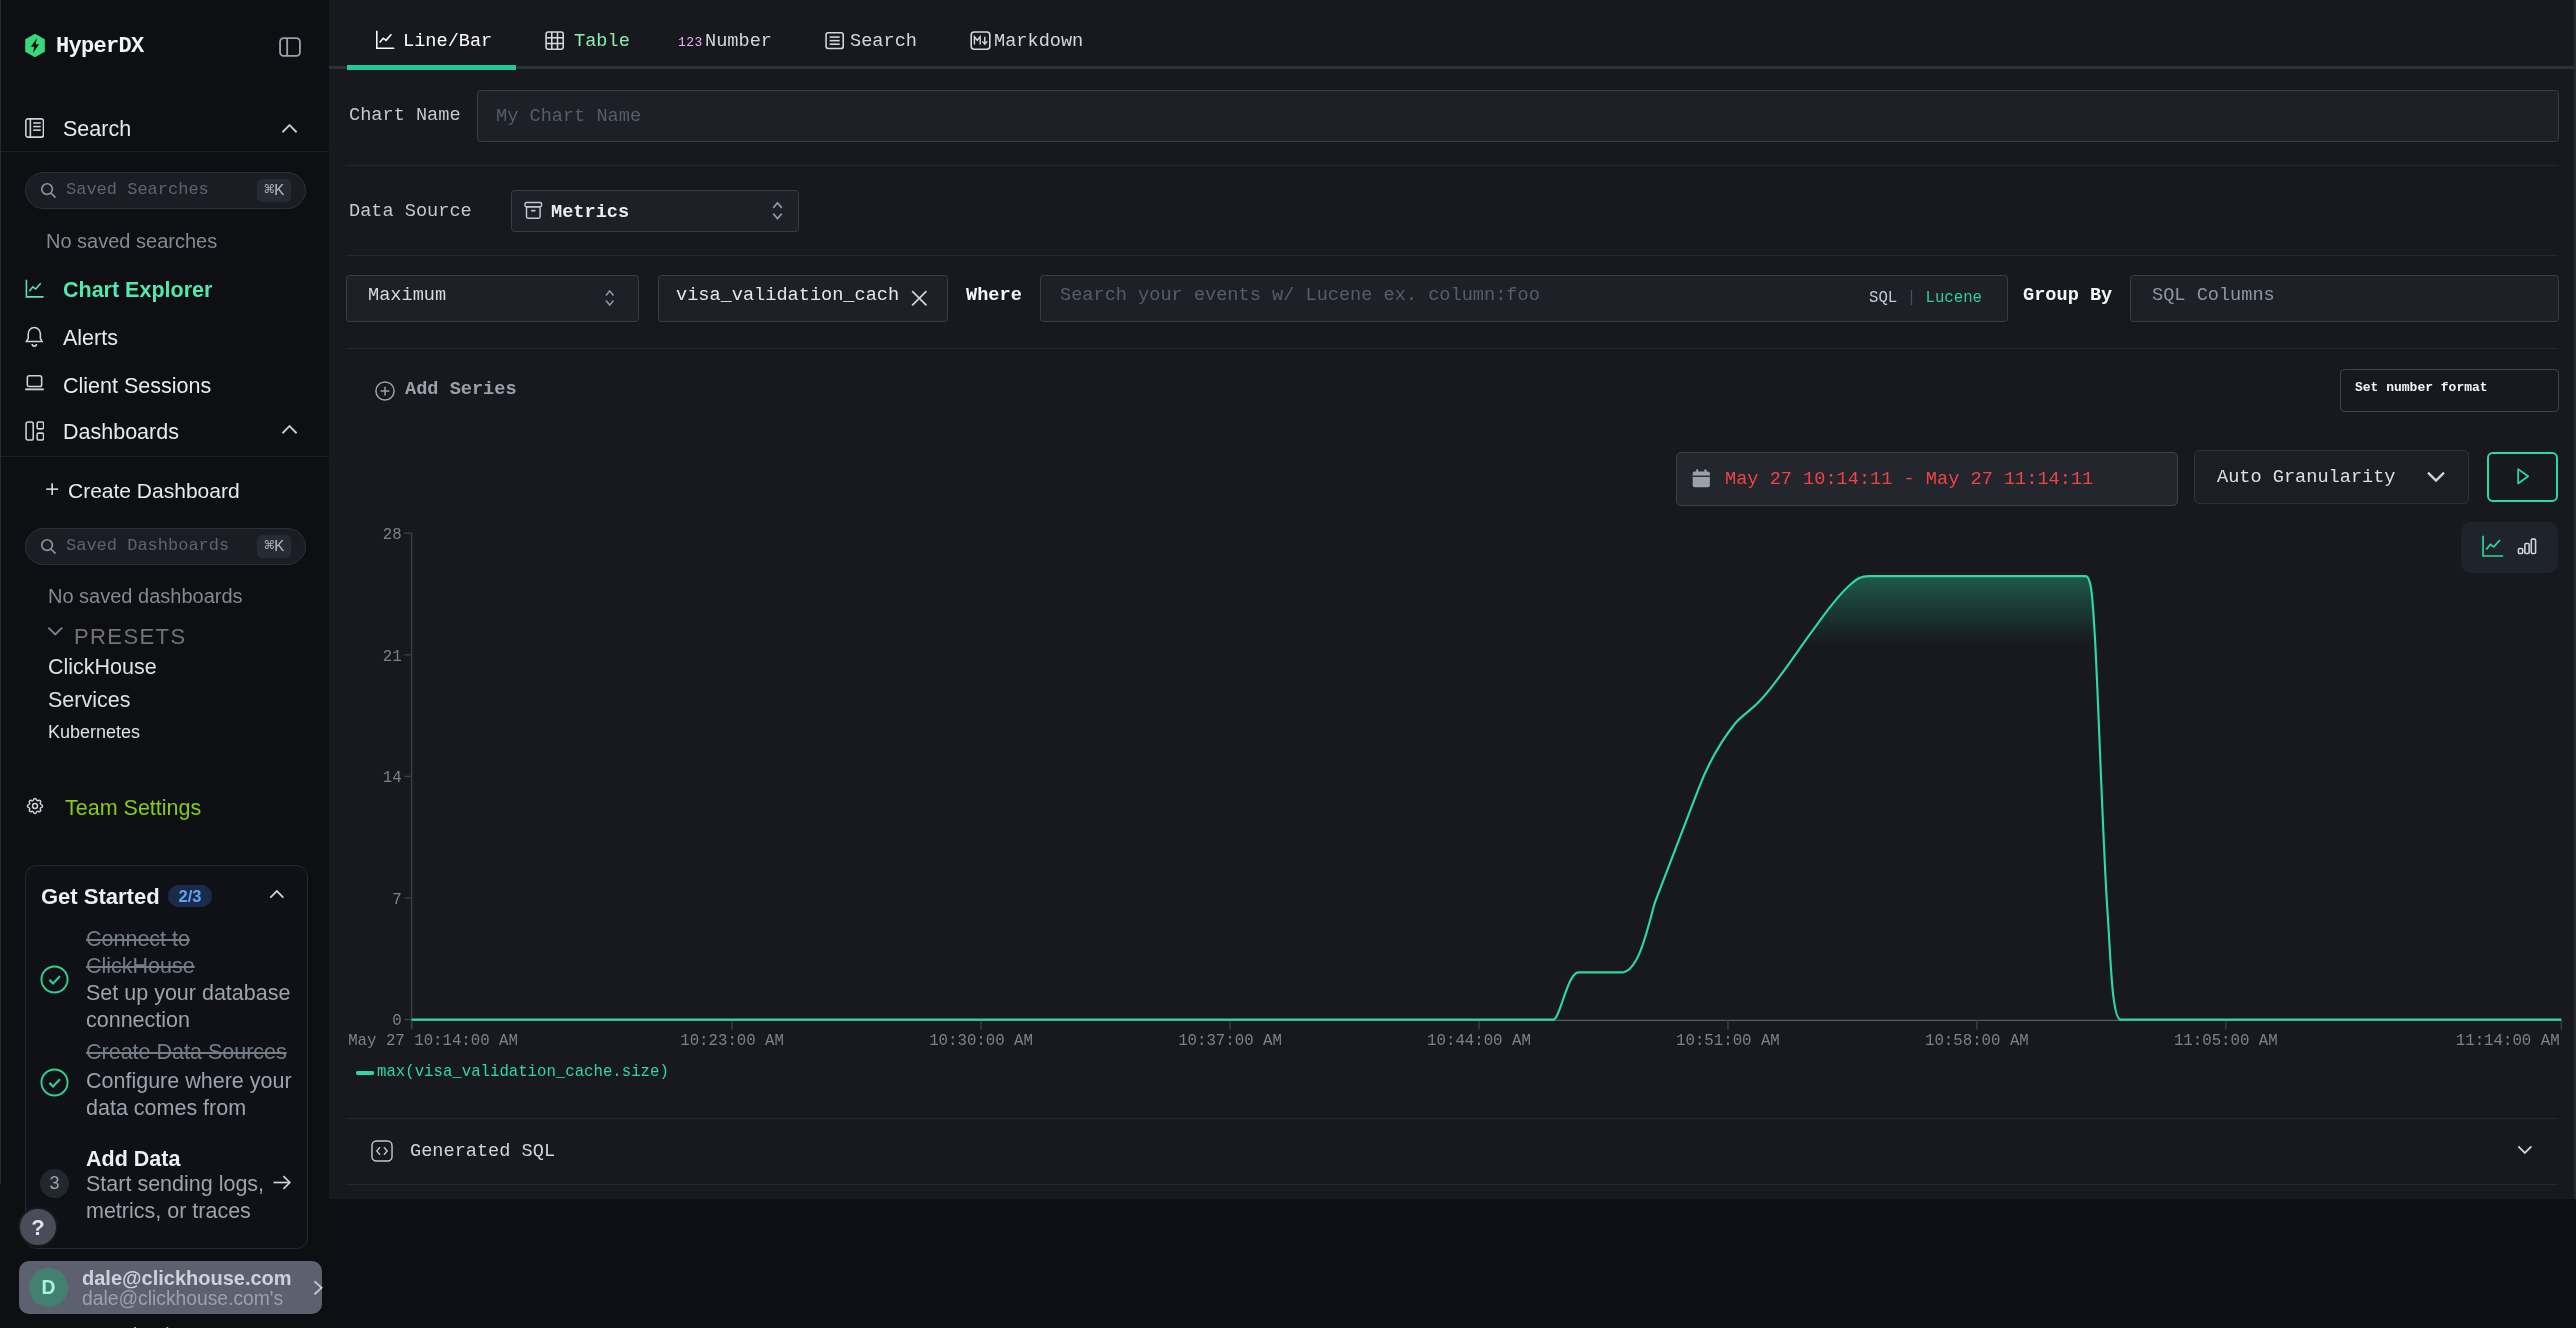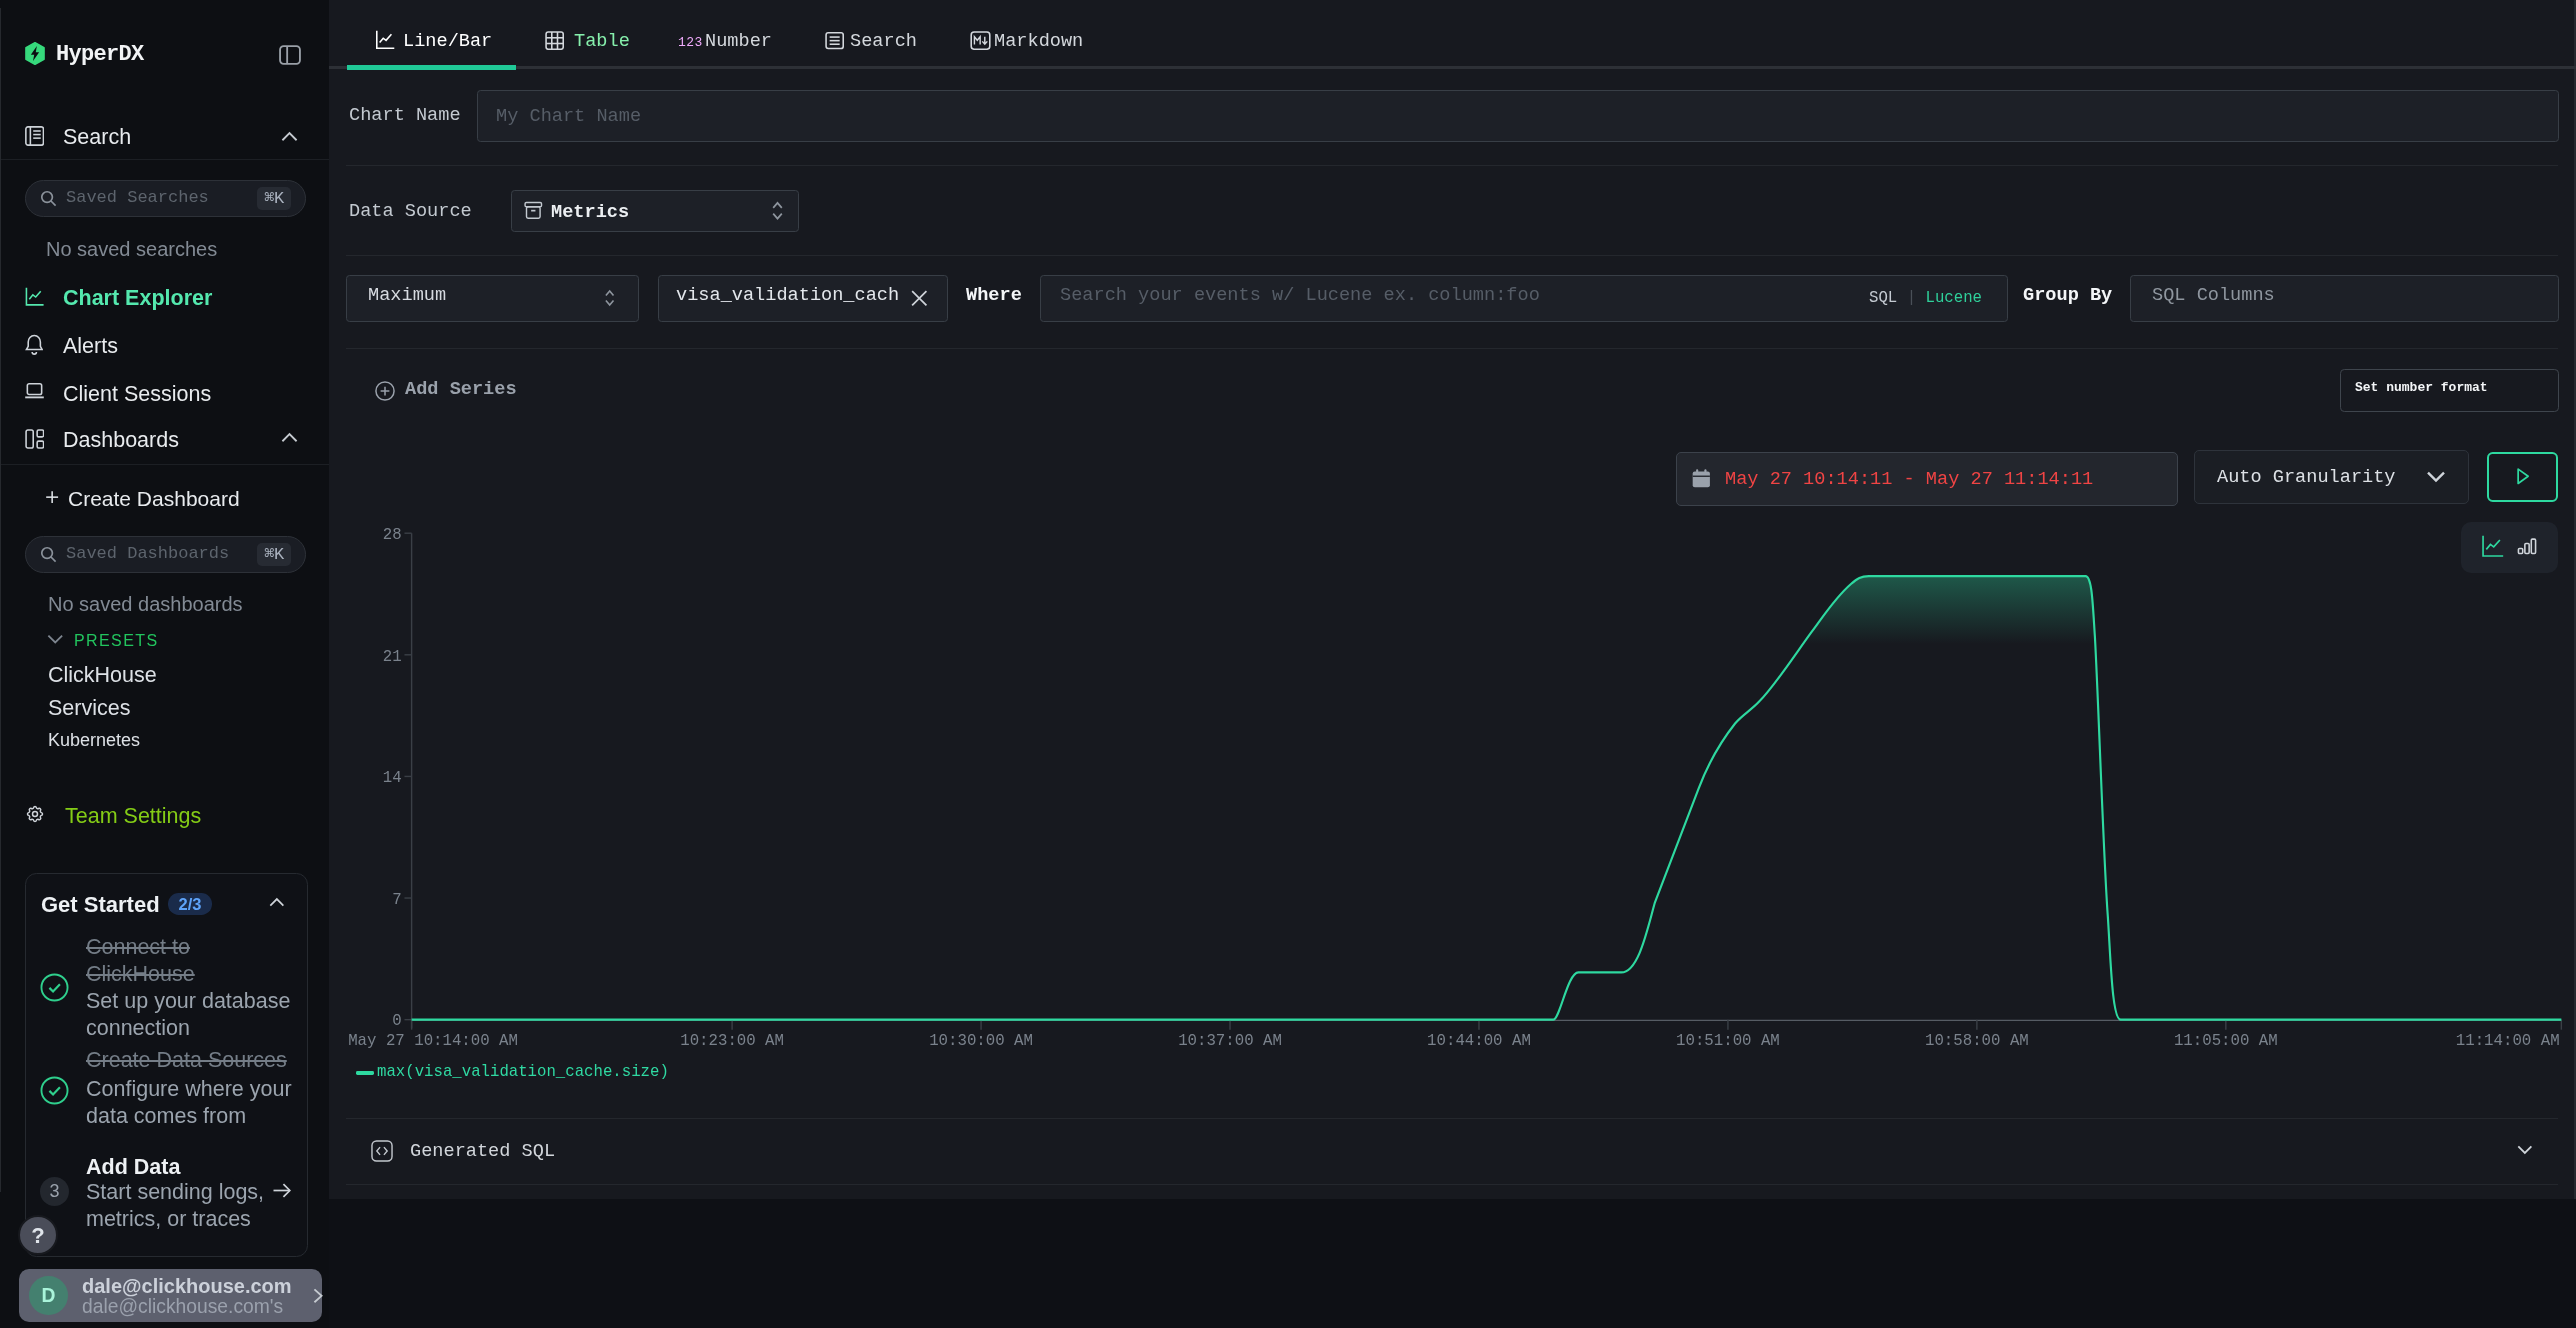--- a/index.html
+++ b/index.html
@@ -1,21 +1,21 @@
 <!DOCTYPE html>
 <html style="font-size:11.4px"><head>
 <meta charset="utf-8">
 <style>
   * { margin:0; padding:0; box-sizing:border-box; }
   html,body { width:2576px; height:1328px; overflow:hidden; background:#0d0f13; }
   body { font-family:"Liberation Sans", sans-serif; position:relative; }
   .mono { font-family:"Liberation Mono", monospace; }
   .abs { position:absolute; }
   
-  #sidebar { position:absolute; left:0; top:8px; width:329px; height:1184px; background:#0d0f13; border-left:1.4px solid #26292e; }
+  #sidebar { position:absolute; left:0; top:0; width:329px; height:1184px; background:#0d0f13; border-left:1.4px solid #26292e; }
   #sidebar .divider { position:absolute; left:0; width:329px; height:1.4px; background:#1c1f24; }
   .pill { position:absolute; left:24px; width:281px; height:37px; border-radius:18.6px; background:#1a1d24; border:1.4px solid #2d3138; }
   .pill .ph { position:absolute; left:40px; top:0; height:34px; line-height:34px; font-family:"Liberation Mono",monospace; font-size:17px; color:#5d646d; }
   .pill .kbd { position:absolute; right:14.3px; top:6.4px; height:23px; line-height:23px; padding:0 6.4px; border-radius:5px; background:#272b33; color:#aab2bf; font-family:"Liberation Mono",monospace; font-size:17px; }
   .navtxt { position:absolute; left:62px; font-size:21.5px; color:#e8ebee; }
   
   #main { position:absolute; left:329px; top:0; width:2247px; height:1199px; background:#17191f; }
   #mainbottom { position:absolute; left:329px; top:1199px; width:2247px; height:130px; background:#0e1015; }
   .hsep { position:absolute; left:17px; width:2212px; height:1.4px; background:#24272d; }
   .inputbox { position:absolute; background:#1d2027; border:1.4px solid #383e46; border-radius:3.6px; }
@@ -101,21 +101,21 @@
         <line x1="15.5" y1="15.5" x2="22" y2="22"></line>
       </svg>
     <div class="ph">Saved Dashboards</div>
     <div class="kbd">⌘K</div>
   </div>
   <div class="abs" style="left:47px;top:585px;font-size:20px;color:#828a94">No saved dashboards</div>
 
   <svg class="abs" style="left:46px;top:626px" width="16.5" height="10.7" viewBox="0 0 24 15" fill="none" stroke="#7d858f" stroke-width="2.6">
       <path d="M2 2 L12 12 L22 2"></path>
     </svg>
-  <div class="abs" style="left:73px;top:624px;font-size:16px;letter-spacing:1.4px;color:#22c55e">PRESETS</div>
+  <div class="abs" style="left:73px;top:624px;font-size:22px;letter-spacing:1.4px;color:#737373">PRESETS</div>
   <div class="abs" style="left:47px;top:655px;font-size:21.5px;color:#dde1e6">ClickHouse</div>
   <div class="abs" style="left:47px;top:688px;font-size:21.5px;color:#dde1e6">Services</div>
   <div class="abs" style="left:47px;top:722px;font-size:18px;color:#dde1e6">Kubernetes</div>
 
   <svg class="abs" style="left:23.6px;top:796px" width="20" height="20" viewBox="0 0 24 24" fill="none" stroke="#ced3d9" stroke-width="1.8">
     <circle cx="12" cy="12" r="3"></circle>
     <path d="M10.325 4.317c.426 -1.756 2.924 -1.756 3.35 0a1.724 1.724 0 0 0 2.573 1.066c1.543 -.94 3.31 .826 2.37 2.37a1.724 1.724 0 0 0 1.065 2.572c1.756 .426 1.756 2.924 0 3.35a1.724 1.724 0 0 0 -1.066 2.573c.94 1.543 -.826 3.31 -2.37 2.37a1.724 1.724 0 0 0 -2.572 1.065c-.426 1.756 -2.924 1.756 -3.35 0a1.724 1.724 0 0 0 -2.573 -1.066c-1.543 .94 -3.31 -.826 -2.37 -2.37a1.724 1.724 0 0 0 -1.065 -2.572c-1.756 -.426 -1.756 -2.924 0 -3.35a1.724 1.724 0 0 0 1.066 -2.573c-.94 -1.543 .826 -3.31 2.37 -2.37c1 .608 2.296 .07 2.572 -1.065z"></path>
   </svg>
   <div class="abs" style="left:64px;top:796px;font-size:21.5px;color:#84cc16">Team Settings</div>
 

